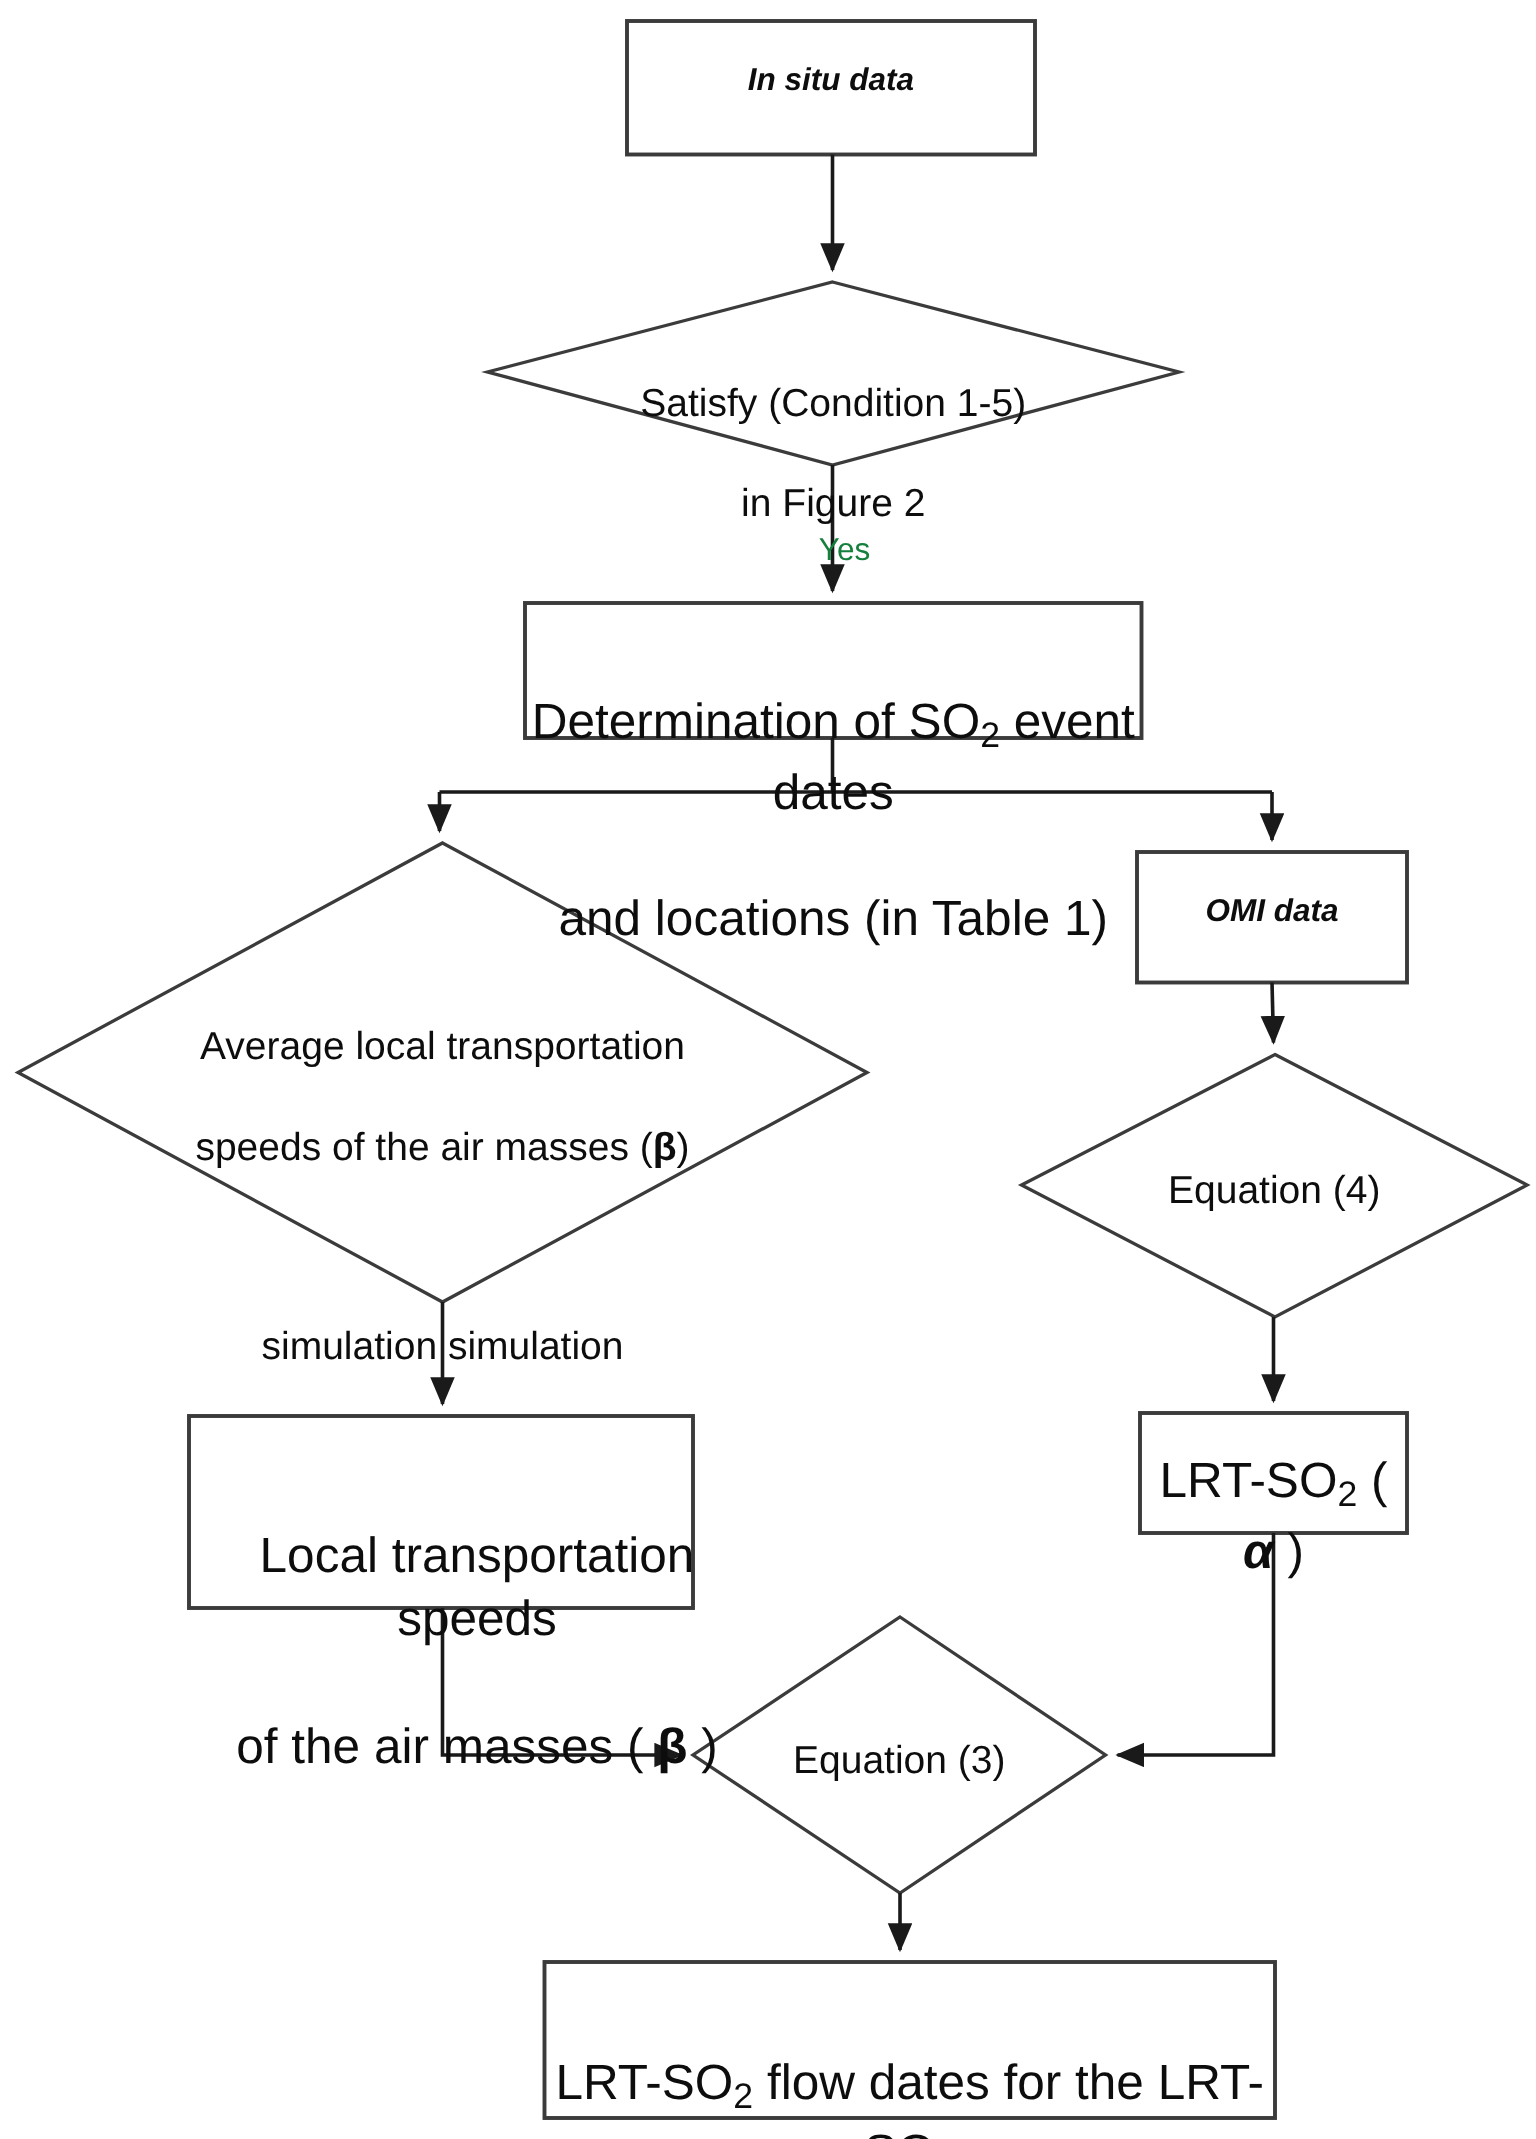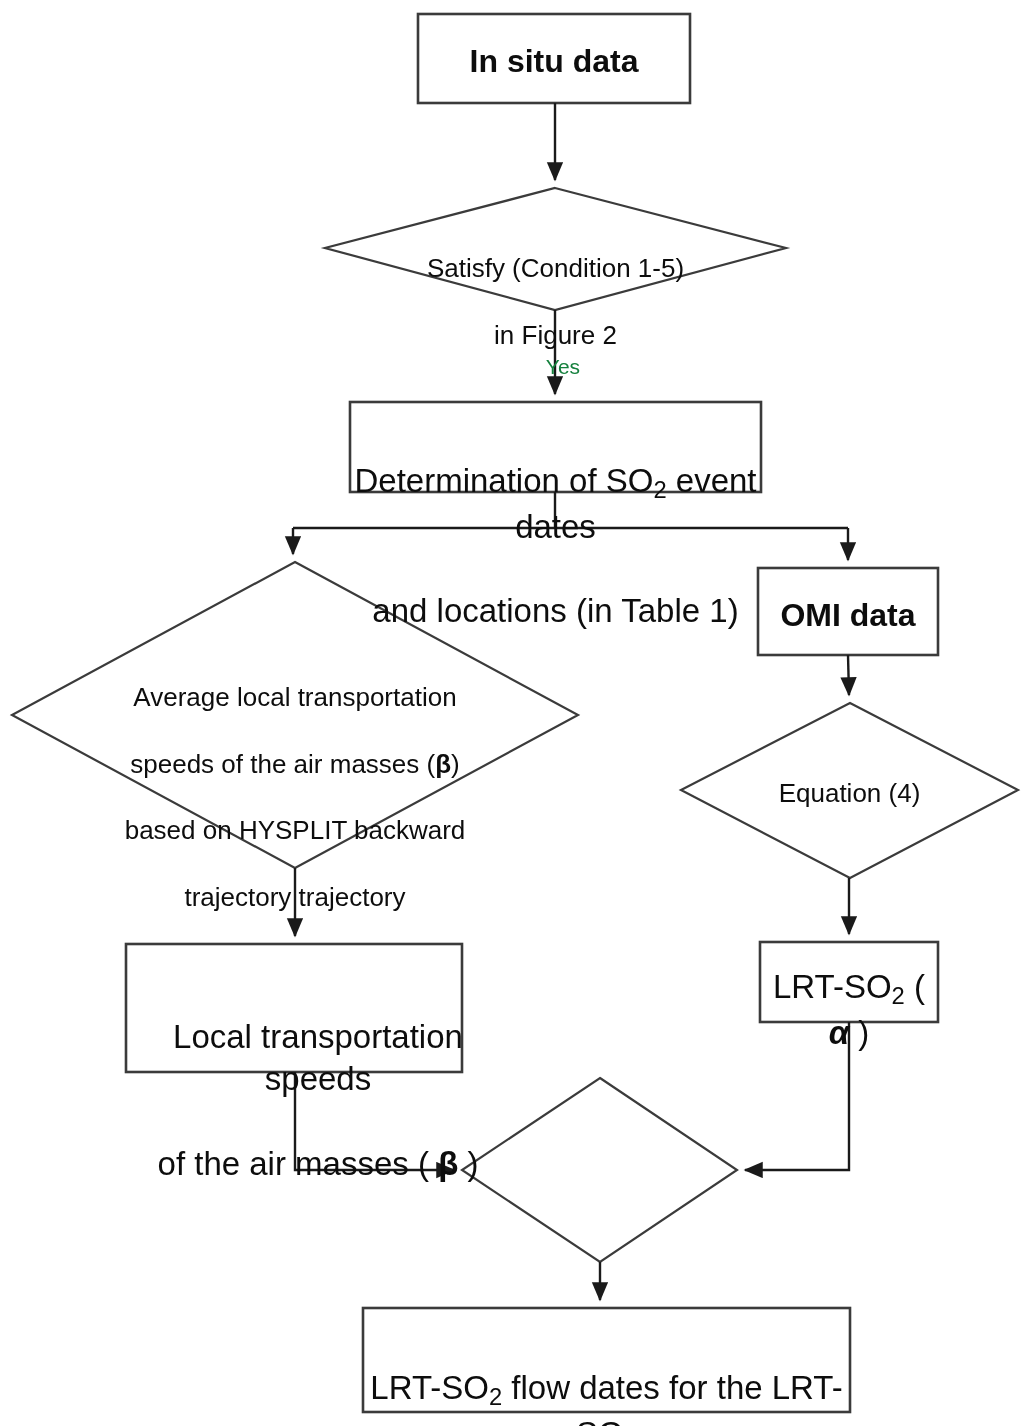--- a/index.html
+++ b/index.html
@@ -47,21 +47,22 @@
     color: #0d0d0d;
     font-family: "Liberation Sans", sans-serif;
     white-space: pre-line;
     pointer-events: none;
   }
   .lbl-box {
     font-size: 33px;
   }
   .lbl-bold {
     font-weight: bold;
-    font-size: 32px;
+    font-size: 21px;
+    font-style: italic;
   }
   .lbl-diamond {
     font-size: 26px;
   }
   .edge-label {
     position: absolute;
     font-size: 21px;
     color: #15803d;
     text-align: center;
   }
@@ -141,36 +142,37 @@
   <div class="edge-label" style="left:533px; top:355px; width:60px;">Yes</div>
 
   <div class="node-label lbl-box" style="left:350px; top:418px; width:411px;">
     <span><span>Determination of SO</span><sub>2</sub><span> event dates</span></span><br>
     <span>and locations (in Table 1)</span>
   </div>
 
   <div class="node-label lbl-diamond" style="left:90px; top:648px; width:410px;">
     <span>Average local transportation</span><br>
     <span><span>speeds of the air masses (</span><span class="greek-b">β</span><span>)</span></span><br>
-    <span>based on HYSPLIT backward</span><br>
-    <span>trajectory trajectory</span>
+    <br>
+    <span>simulation simulation</span>
   </div>
 
   <div class="node-label lbl-bold" style="left:758px; top:595px; width:180px;">OMI data</div>
 
   <div class="node-label lbl-diamond" style="left:681px; top:777px; width:337px;">Equation (4)</div>
 
   <div class="node-label lbl-box" style="left:126px; top:974px; width:384px;">
     <span>Local transportation speeds</span><br>
     <span><span>of the air masses ( </span><span class="greek-b">β</span><span> )</span></span>
   </div>
 
   <div class="node-label lbl-box" style="left:760px; top:924px; width:178px;">
     <span>LRT-SO</span><sub>2</sub><span> ( </span><span class="greek-a">α</span><span> )</span>
   </div>
 
+  <div class="node-label lbl-diamond" style="left:462px; top:1157px; width:275px;">Equation (3)</div>
 
   <div class="node-label lbl-box" style="left:363px; top:1325px; width:487px;">
     <span><span>LRT-SO</span><sub>2</sub><span> flow dates for the LRT-SO</span><sub>2</sub></span><br>
     <span>event dates at each receptor of interest</span>
   </div>
 
 </div>
 
 </body></html>

